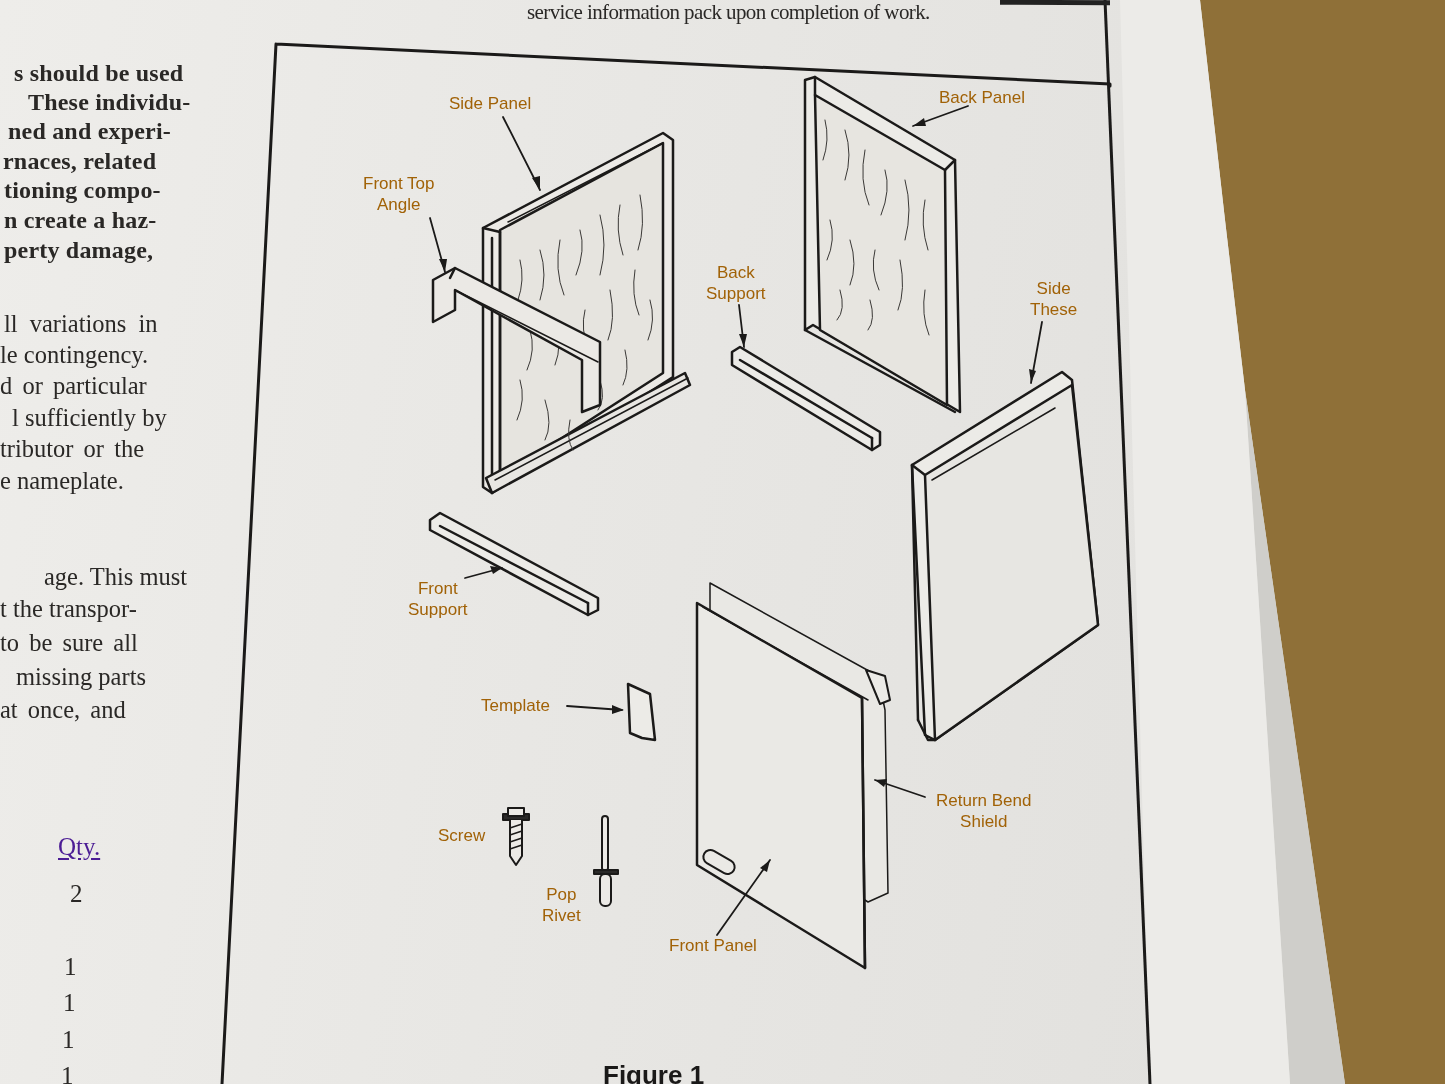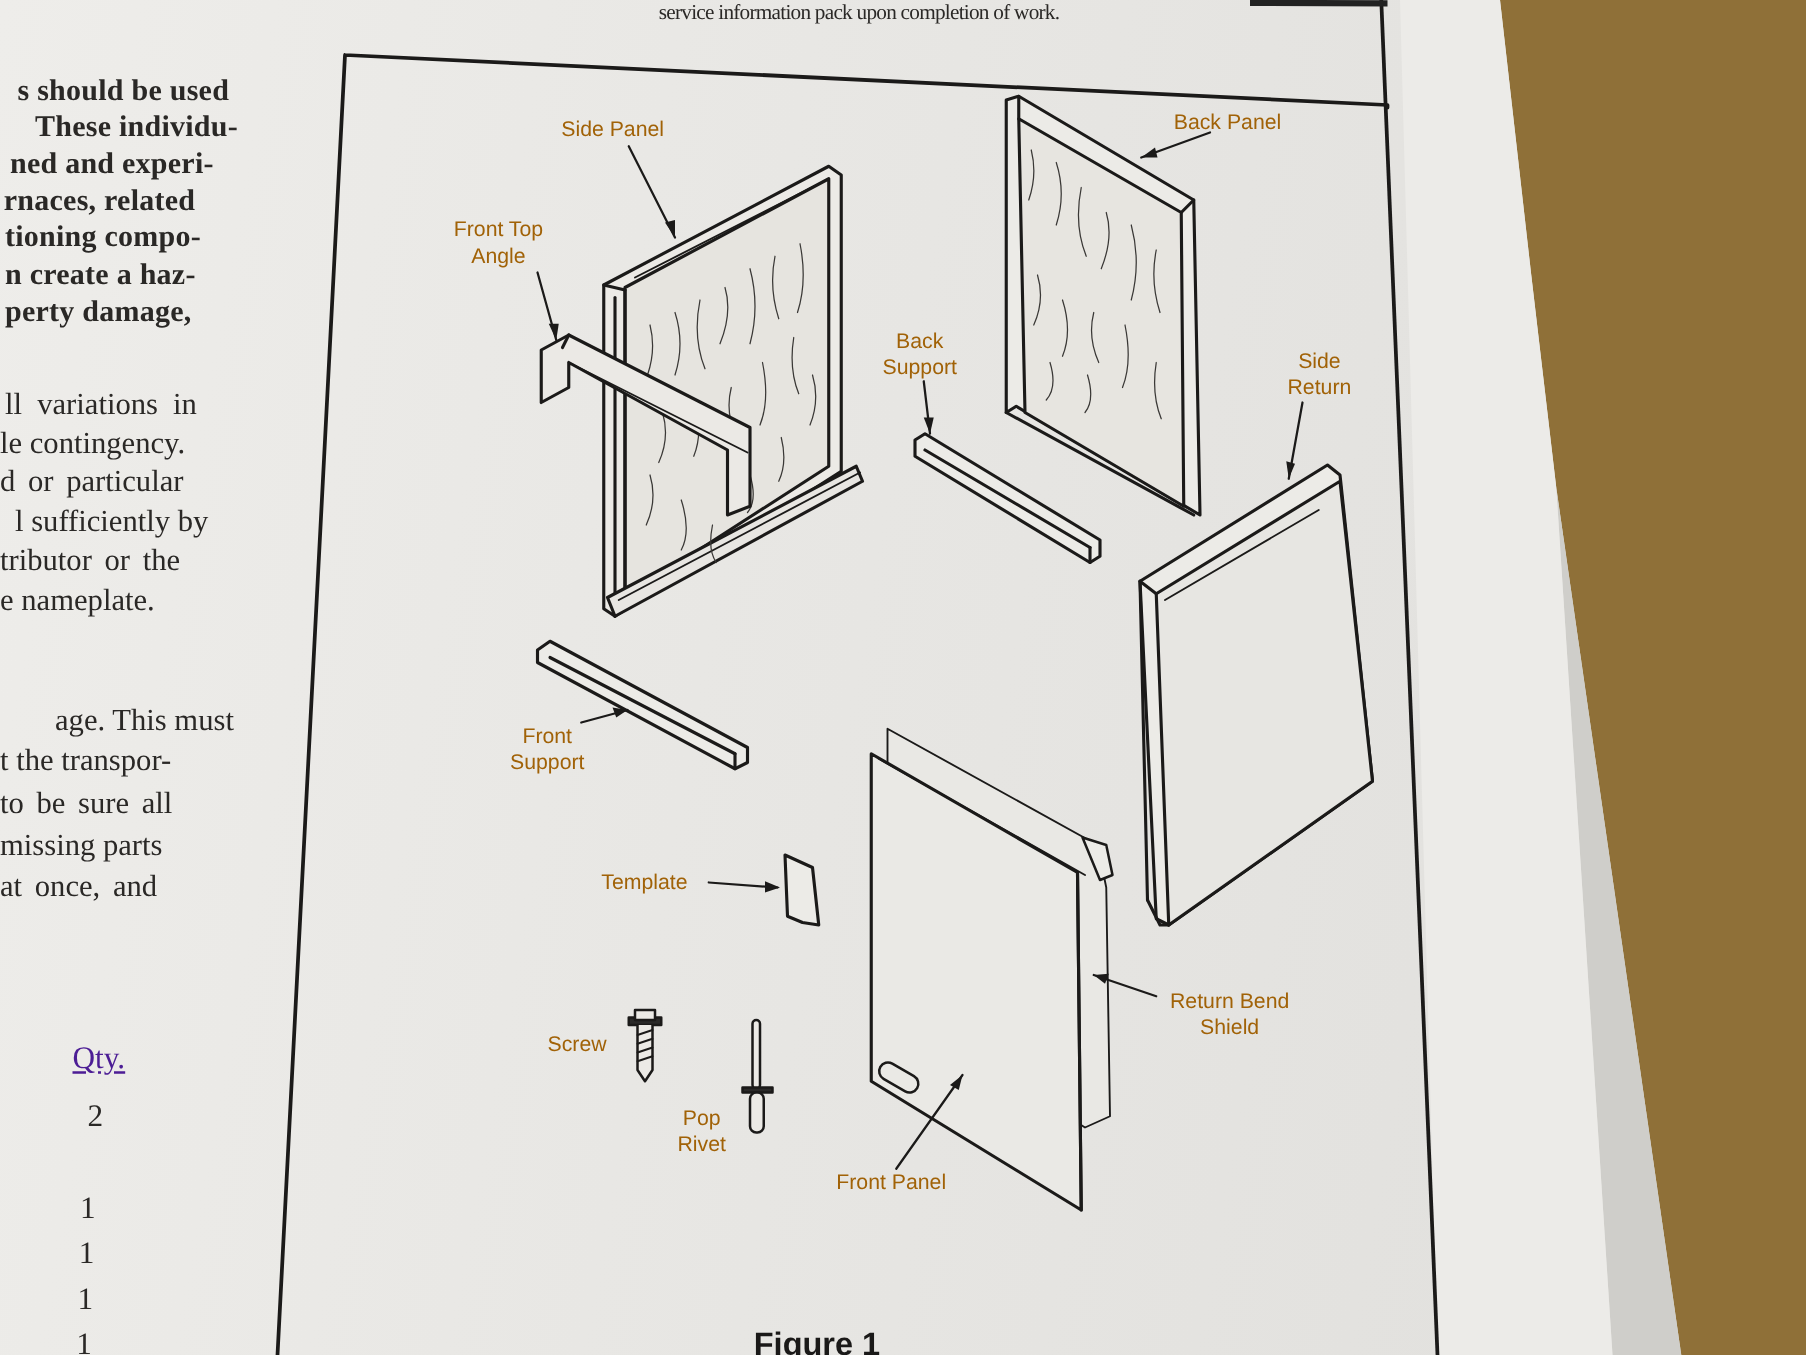--- a/index.html
+++ b/index.html
@@ -2,21 +2,21 @@
 <html><head>
 <meta charset="utf-8">
 <style>
   html,body{margin:0;padding:0;}
   body{width:1445px;height:1084px;overflow:hidden;position:relative;background:#e9e7e3;font-family:"Liberation Serif",serif;}
   #paper{position:absolute;left:0;top:0;width:1445px;height:1084px;background:linear-gradient(100deg,#eeedea 0%,#e8e7e4 40%,#e4e3e0 70%,#e0dfdc 100%);}
   #cardboard{position:absolute;left:0;top:0;width:1445px;height:1084px;}
   .body-text{position:absolute;color:#2a2826;white-space:nowrap;}
   .bold{font-weight:bold;font-size:24px;letter-spacing:0.2px;}
   .reg{font-size:24.5px;}
-  .topnote{position:absolute;left:527px;top:0px;font-size:17px;color:#2a2826;font-family:"Liberation Serif",serif;letter-spacing:-0.6px;}
+  .topnote{position:absolute;left:527px;top:0px;font-size:21px;color:#2a2826;font-family:"Liberation Serif",serif;letter-spacing:-0.6px;}
   .topbar{position:absolute;left:1000px;top:0;width:110px;height:5px;background:#222;transform:rotate(0.3deg);}
   .qty-head{position:absolute;left:58px;top:833px;font-size:25px;color:#4c1d95;text-decoration:underline;text-underline-offset:3px;}
   .qty-val{position:absolute;font-size:25px;color:#2a2826;}
   .label{position:absolute;font-family:"Liberation Sans",sans-serif;font-size:17px;color:#a16207;text-align:center;line-height:21px;white-space:nowrap;}
   .caption{position:absolute;left:603px;top:1060px;font-family:"Liberation Sans",sans-serif;font-weight:bold;font-size:26px;color:#1a1918;}
   svg{position:absolute;left:0;top:0;}
 </style>
 </head>
 <body>
 
@@ -44,21 +44,21 @@
   <div class="body-text reg" style="left:4px;top:310px;word-spacing:6px;">ll  variations  in</div>
   <div class="body-text reg" style="left:0px;top:341px;">le contingency.</div>
   <div class="body-text reg" style="left:0px;top:372px;word-spacing:4px;">d  or  particular</div>
   <div class="body-text reg" style="left:0px;top:404px;margin-left:12px;">l sufficiently by</div>
   <div class="body-text reg" style="left:0px;top:435px;word-spacing:4px;">tributor  or  the</div>
   <div class="body-text reg" style="left:0px;top:467px;">e nameplate.</div>
 
   <div class="body-text reg" style="left:0px;top:563px;margin-left:44px;">age. This must</div>
   <div class="body-text reg" style="left:0px;top:595px;">t the transpor-</div>
   <div class="body-text reg" style="left:0px;top:629px;word-spacing:4px;">to  be  sure  all</div>
-  <div class="body-text reg" style="left:0px;top:663px;">missing parts</div>
+  <div class="body-text reg" style="left:16px;top:663px;">missing parts</div>
   <div class="body-text reg" style="left:0px;top:696px;word-spacing:4px;"> at  once,  and</div>
 
   <div class="qty-head">Qty.</div>
   <div class="qty-val" style="left:70px;top:880px;">2</div>
   <div class="qty-val" style="left:64px;top:953px;">1</div>
   <div class="qty-val" style="left:63px;top:989px;">1</div>
   <div class="qty-val" style="left:62px;top:1026px;">1</div>
   <div class="qty-val" style="left:61px;top:1062px;">1</div>
 </div>
 
@@ -174,21 +174,21 @@
   <div>Front Top</div>
   <div>Angle</div>
 </div>
 <div class="label" style="left:939px;top:87px;">Back Panel</div>
 <div class="label" style="left:706px;top:262px;">
   <div>Back</div>
   <div>Support</div>
 </div>
 <div class="label" style="left:1030px;top:278px;">
   <div>Side</div>
-  <div>Return</div>
+  <div>These</div>
 </div>
 <div class="label" style="left:380px;top:578px;margin-left:28px;">
   <div>Front</div>
   <div>Support</div>
 </div>
 <div class="label" style="left:481px;top:695px;">Template</div>
 <div class="label" style="left:936px;top:790px;">
   <div>Return Bend</div>
   <div>Shield</div>
 </div>

